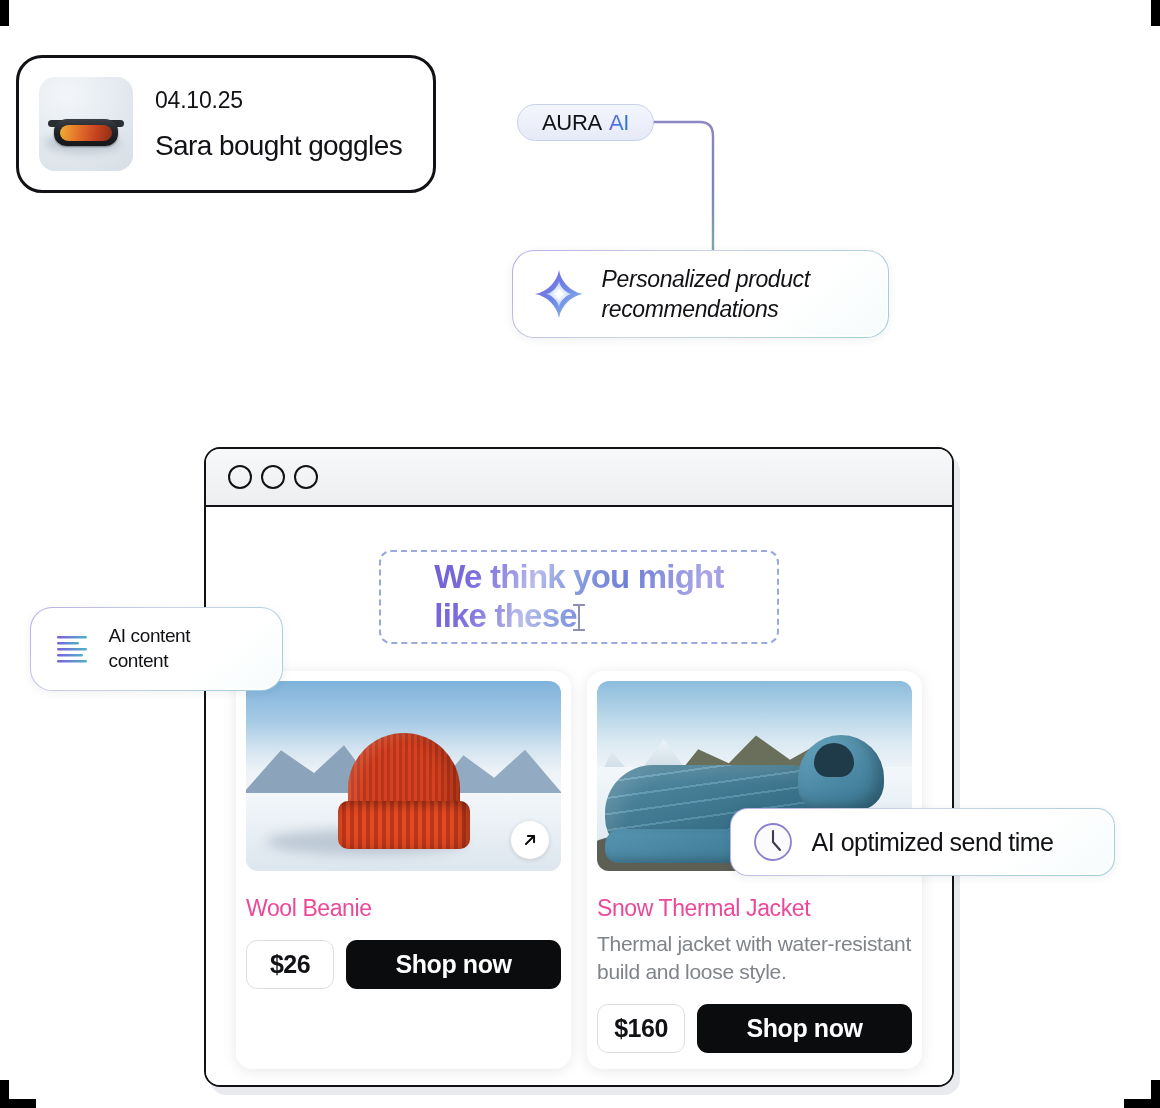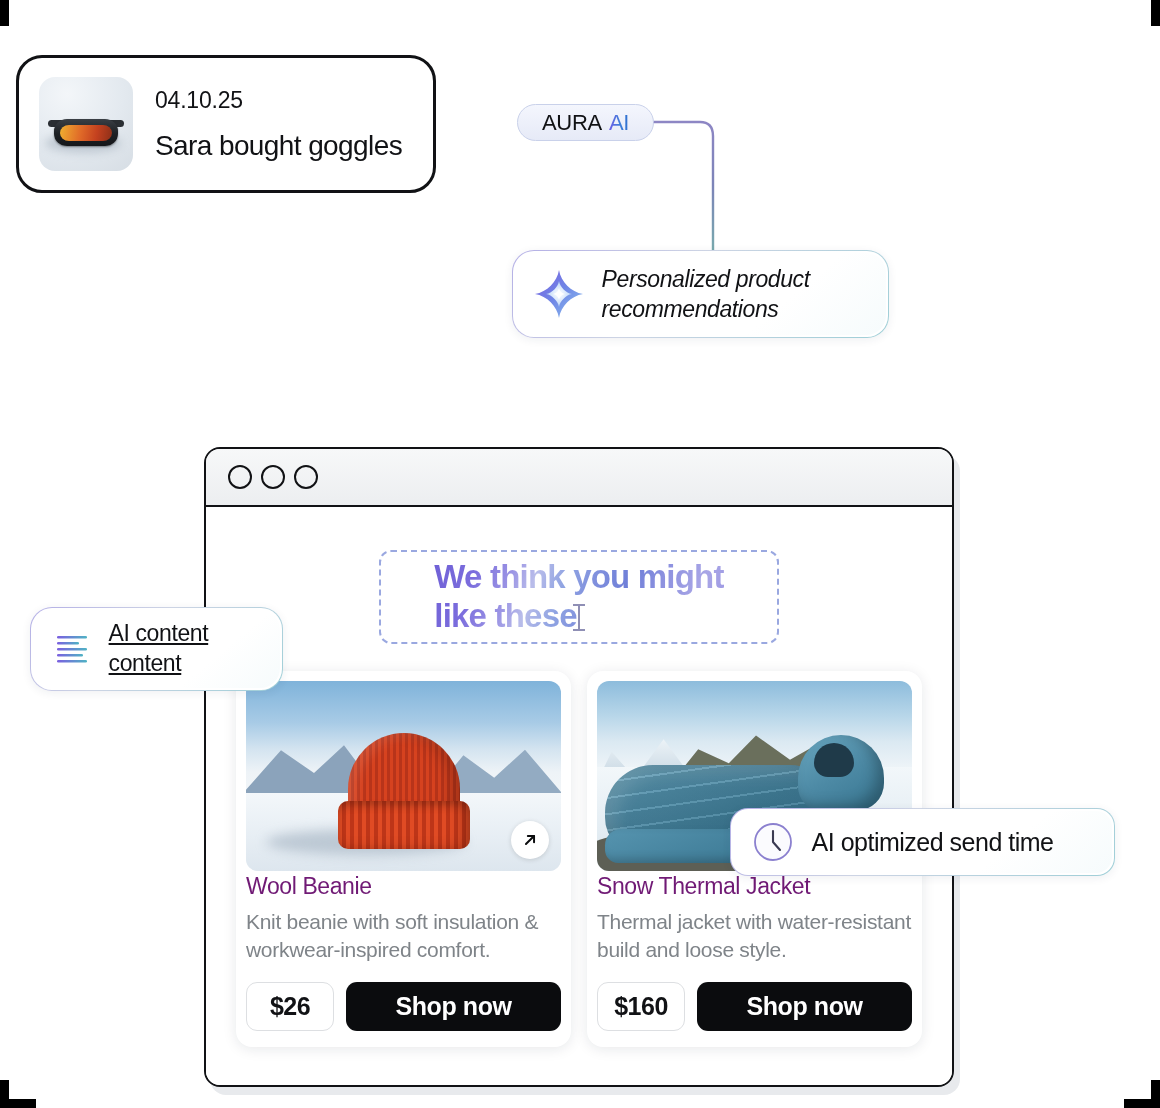--- a/index.html
+++ b/index.html
@@ -145,21 +145,21 @@
   
   #rec-card { left: 512px; top: 250px; width: 377px; height: 88px; }
   #rec-card .feature-inner { gap: 17px; padding-left: 18px; font-style: italic; }
   .rec-label { font-size: 23px; line-height: 1.32; color: #111215; letter-spacing: -0.4px; }
 
   .diamond-icon { width: 52px; height: 52px; flex: 0 0 52px; position: relative; }
 
   
   #content-card { left: 30px; top: 607px; width: 253px; height: 84px; }
   #content-card .feature-inner { gap: 16px; padding-left: 20px; }
-  .content-label { font-size: 23px; line-height: 1.3; color: #111215; letter-spacing: -0.4px; text-decoration: underline; }
+  .content-label { font-size: 19px; line-height: 1.3; color: #111215; letter-spacing: -0.4px; }
   .lines-icon { width: 40px; height: 40px; flex: 0 0 40px; }
 
   
   #sendtime-card { left: 730px; top: 808px; width: 385px; height: 68px; border-radius: 18px; }
   #sendtime-card .feature-inner { border-radius: 16px; gap: 17px; padding-left: 18px; }
   .sendtime-label { font-size: 25px; color: #111215; letter-spacing: -0.5px; white-space: nowrap; }
   .clock-icon { width: 44px; height: 44px; flex: 0 0 44px; }
 
   
   .browser {
@@ -375,22 +375,22 @@
   
   .arrow-btn {
     position: absolute; right: 12px; bottom: 12px;
     width: 38px; height: 38px; border-radius: 50%;
     background: #ffffff;
     display: flex; align-items: center; justify-content: center;
     box-shadow: 0 1px 5px rgba(0,0,0,.14);
   }
 
   .product-name {
-    margin-top: 2px;
-    font-size: 23px; color: #701a75; letter-spacing: -0.4px;
+    margin-top: 24px;
+    font-size: 23px; color: #ec4899; letter-spacing: -0.4px;
   }
   .product-desc {
     margin-top: 8px;
     font-size: 21px; color: #7f8489; line-height: 1.34;
     letter-spacing: -0.3px;
   }
   .product-actions {
     margin-top: 18px;
     display: flex; gap: 12px; align-items: stretch;
   }
@@ -524,21 +524,20 @@
               </div>
             </div>
             <div class="arrow-btn">
               <svg viewBox="0 0 20 20" width="18" height="18">
                 <path d="M5.5 14.5 L14.5 5.5" stroke="#0b0c0e" stroke-width="2.2" stroke-linecap="round"></path>
                 <path d="M7.6 5.5 L14.5 5.5 L14.5 12.4" stroke="#0b0c0e" stroke-width="2.2" stroke-linecap="round" stroke-linejoin="round" fill="none"></path>
               </svg>
             </div>
           </div>
           <div class="product-name">Wool Beanie</div>
-          <div class="product-desc">Knit beanie with soft insulation &amp; workwear-inspired comfort.</div>
           <div class="product-actions">
             <div class="price-chip">$26</div>
             <div class="shop-btn">Shop now</div>
           </div>
         </div>
 
         <div class="product-card">
           <div class="product-img">
             <div class="scene-jacket">
               <div class="jk-mtn-left"></div>

